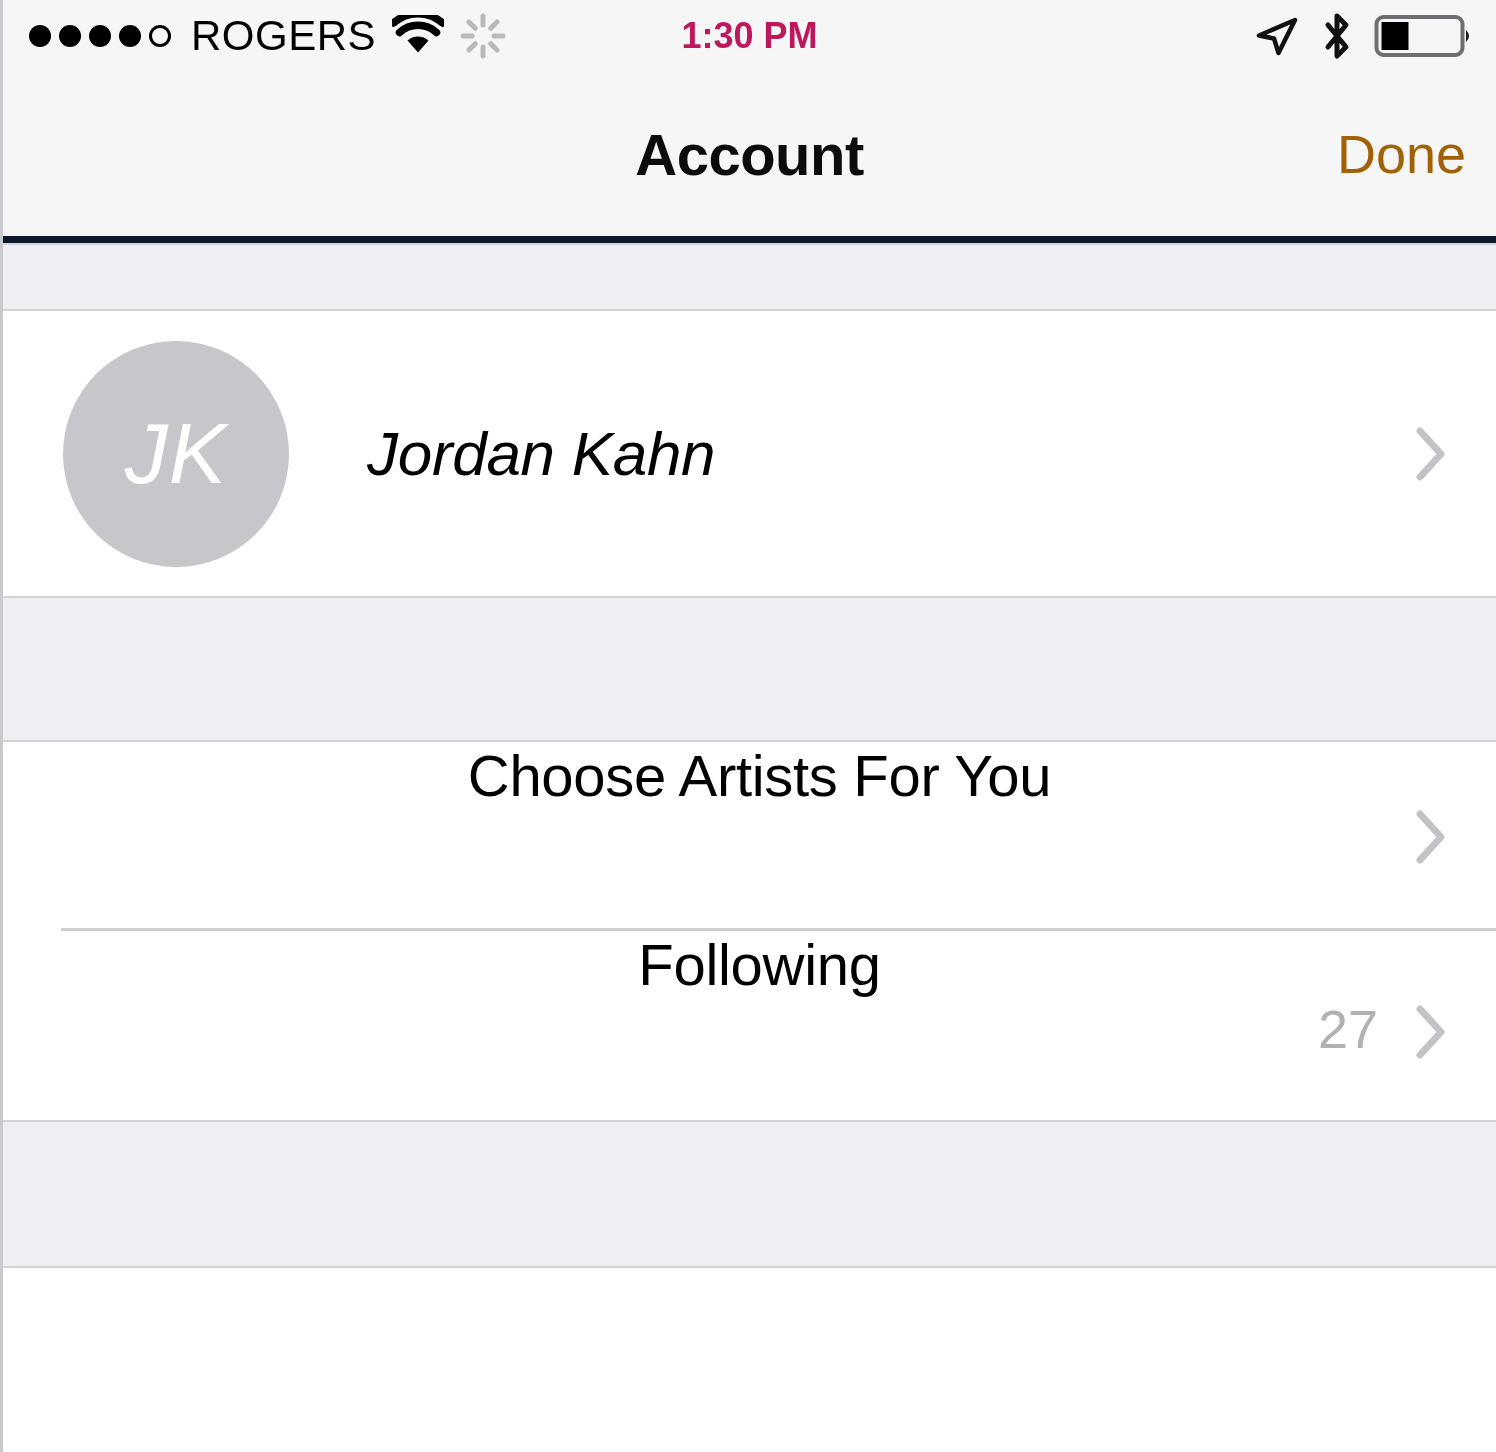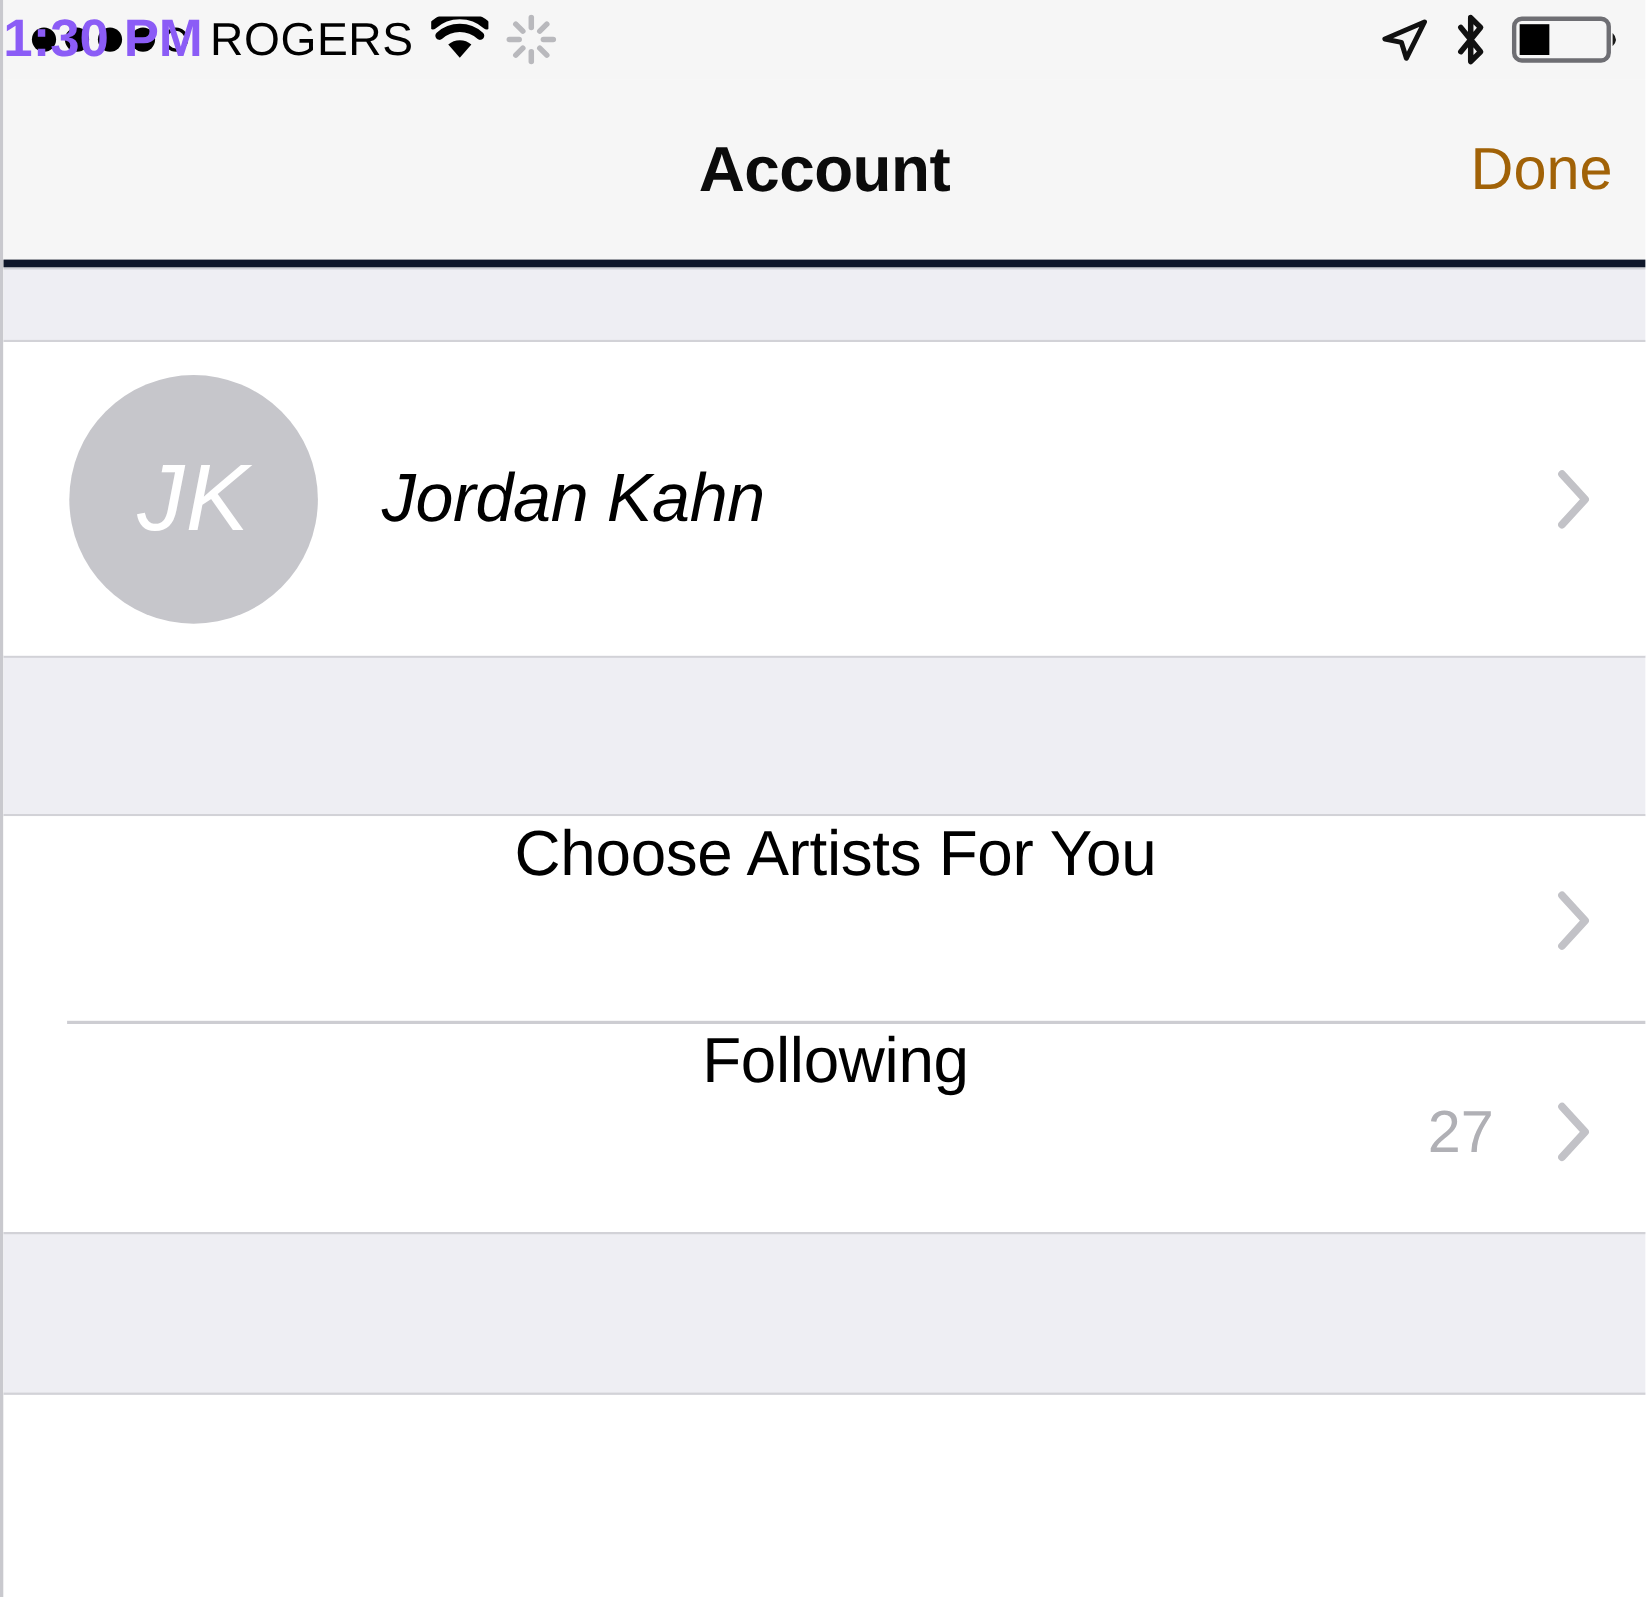--- a/index.html
+++ b/index.html
@@ -61,24 +61,24 @@
     font-weight: 400;
     color: #000;
     letter-spacing: 0.5px;
     line-height: 1;
     margin-left: 4px;
   }
   .sb-icon { display: inline-flex; align-items: center; }
   .sb-time {
     position: absolute;
     left: 0; right: 0;
-    text-align: left;
-    font-size: 48px;
+    text-align: center;
+    font-size: 36px;
     font-weight: bold;
-    color: #8b5cf6;
+    color: #be185d;
     line-height: 72px;
     pointer-events: none;
   }
   .sb-right {
     margin-left: auto;
     display: flex;
     align-items: center;
     gap: 20px;
     position: relative;
     z-index: 2;
@@ -157,40 +157,40 @@
     color: #ffffff;
     display: flex;
     align-items: center;
     justify-content: center;
     font-size: 86px;
     font-weight: 300;
     letter-spacing: 1px;
     flex: none;
   }
   .profile-name {
-    margin-left: 58px;
+    margin-left: 78px;
     font-size: 62px;
     font-weight: 400;
     color: #000;
     letter-spacing: -0.3px;
   }
 
   .cell-label {
     font-size: 58px;
     font-weight: 400;
     color: #000;
     letter-spacing: -0.3px;
   }
   .cell-label.accent { color: #e02a55; }
 
   .cell-right {
     margin-left: auto;
     display: flex;
-    align-items: center;
-    gap: 48px;
+    align-items: flex-end;
+    gap: 28px;
   }
   .cell-value {
     font-size: 54px;
     color: #b0b0b5;
     font-weight: 400;
   }
 
   
   .chevron {
     width: 30px;

